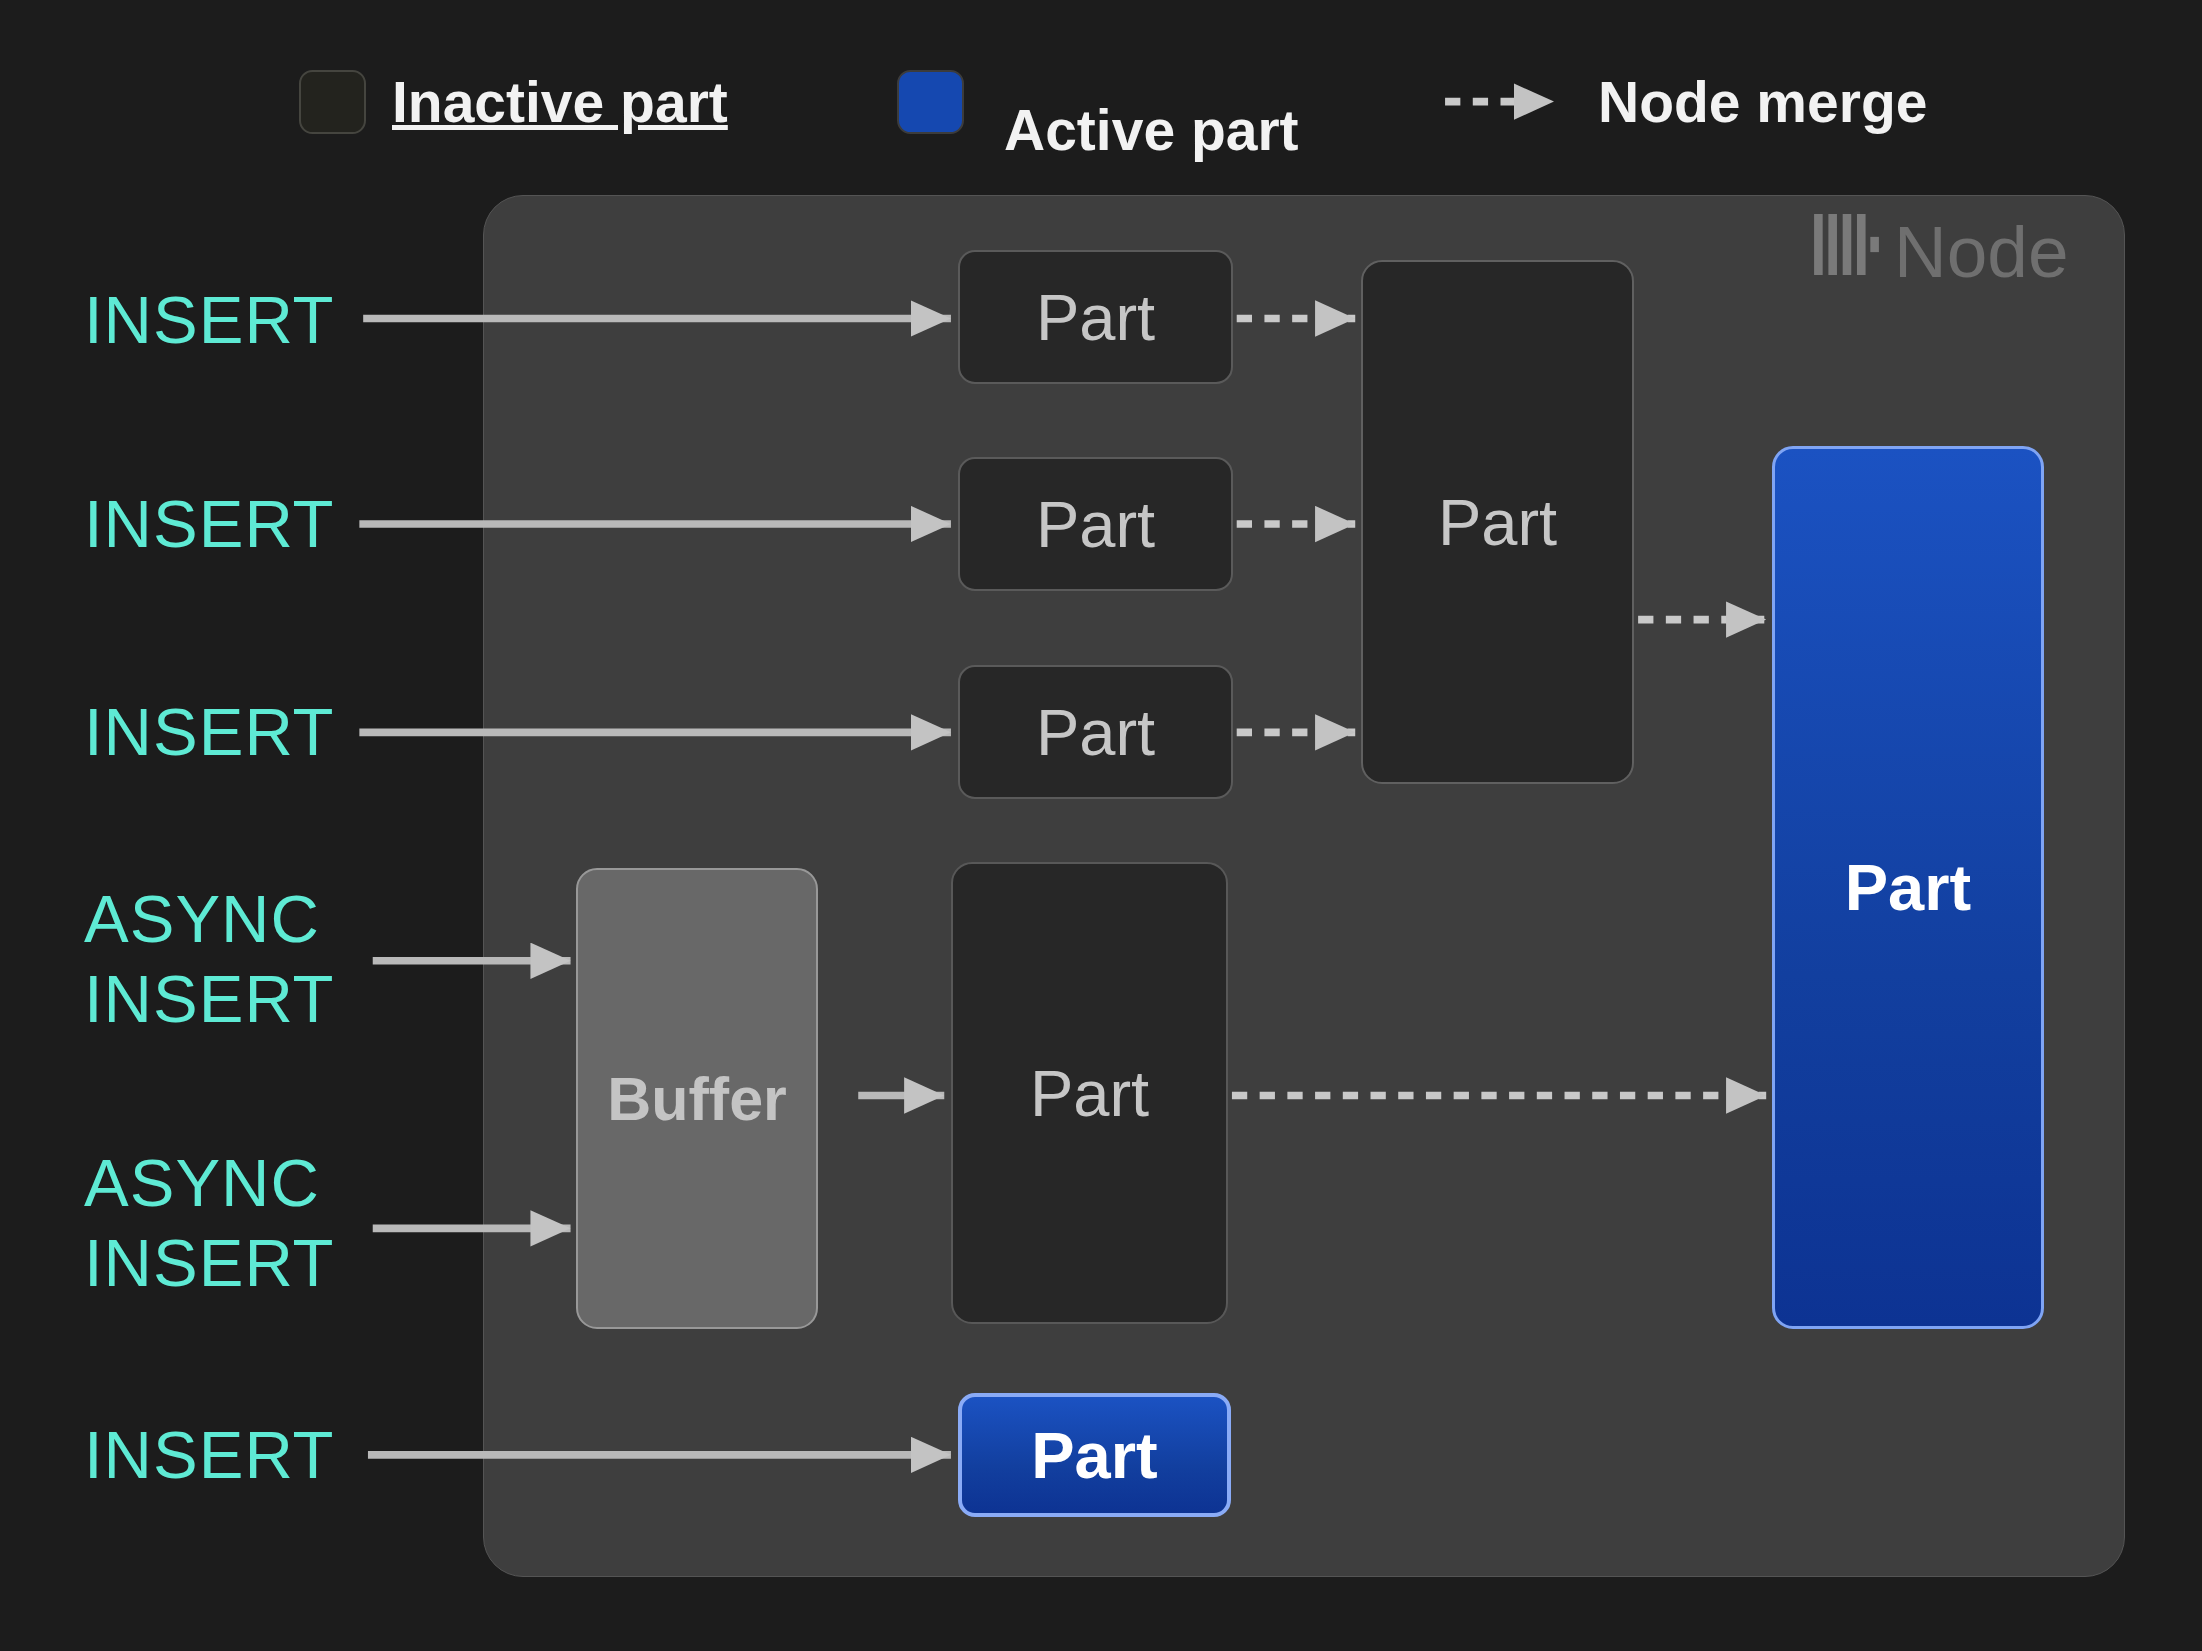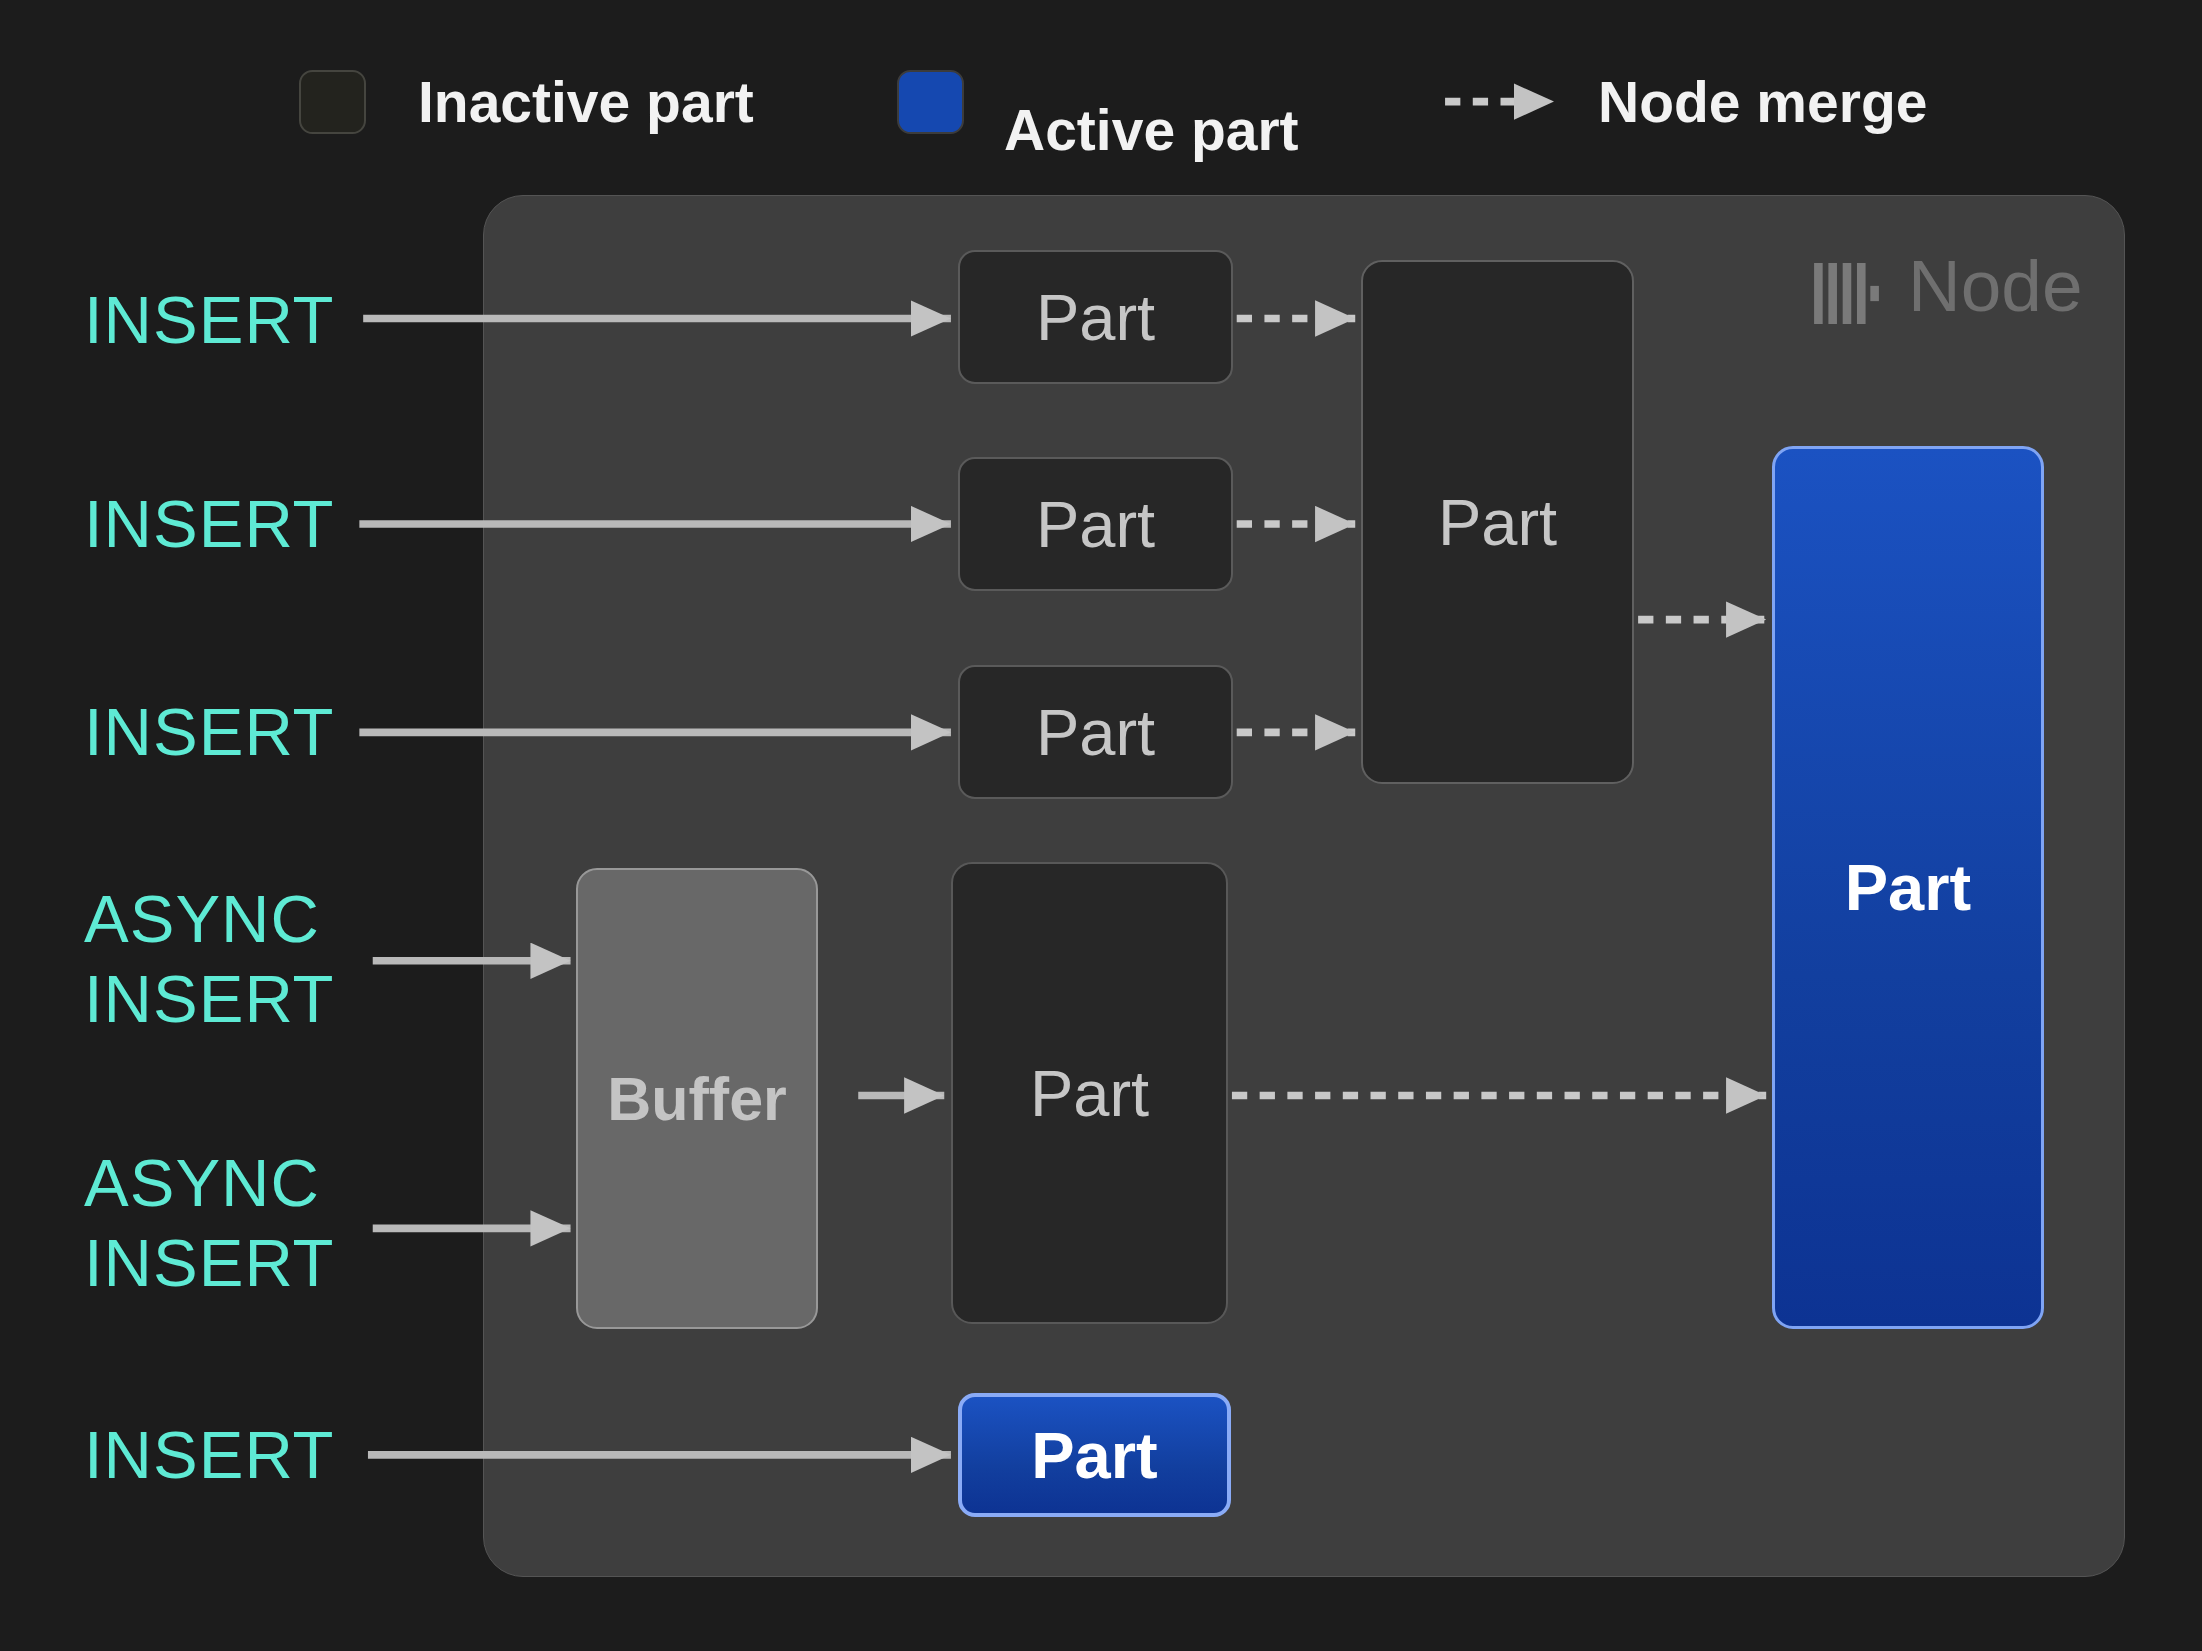--- a/index.html
+++ b/index.html
@@ -13,37 +13,37 @@
   .abs{position:absolute;box-sizing:border-box;}
   .arrow-layer{position:absolute;left:0;top:0;width:2202px;height:1652px;pointer-events:none;}
 
   
   .node{
     left:483px;top:195px;width:1642px;height:1382px;
     background:#3e3e3e;border:1.9px solid #545454;border-radius:40px;
   }
   .node-title{
     left:1814px;top:214px;height:76px;
-    display:flex;align-items:flex-end;gap:29px;margin-top:34px;
+    display:flex;align-items:flex-start;gap:15px;
   }
   .node-title .title-text{
     font-size:73px;font-weight:500;color:#6f6f6f;line-height:76px;
   }
 
   
   .legend-swatch{
     width:67px;height:64px;border-radius:13.4px;
   }
   .swatch-inactive{left:299px;top:70px;background:#23231e;border:2.9px solid #45453f;}
   .swatch-active{left:897px;top:70px;background:#1548b0;border:2.9px solid #3c3c3c;}
   .legend-label{
     top:70px;height:64px;line-height:64px;
     font-size:57px;font-weight:600;color:#f2f2f2;white-space:nowrap;
   }
-  .legend-label-1{left:418px;}
+  .legend-label-1{left:392px;text-decoration:underline;}
   .legend-label-2{left:1004px;margin-top:28px;}
   .legend-label-3{left:1598px;}
 
   
   .input-label{
     left:84px;color:#5eead4;font-size:67px;font-weight:400;
     line-height:80px;letter-spacing:1px;white-space:nowrap;
   }
   .input-label span{display:block;}
   .in-1{top:280px;}

